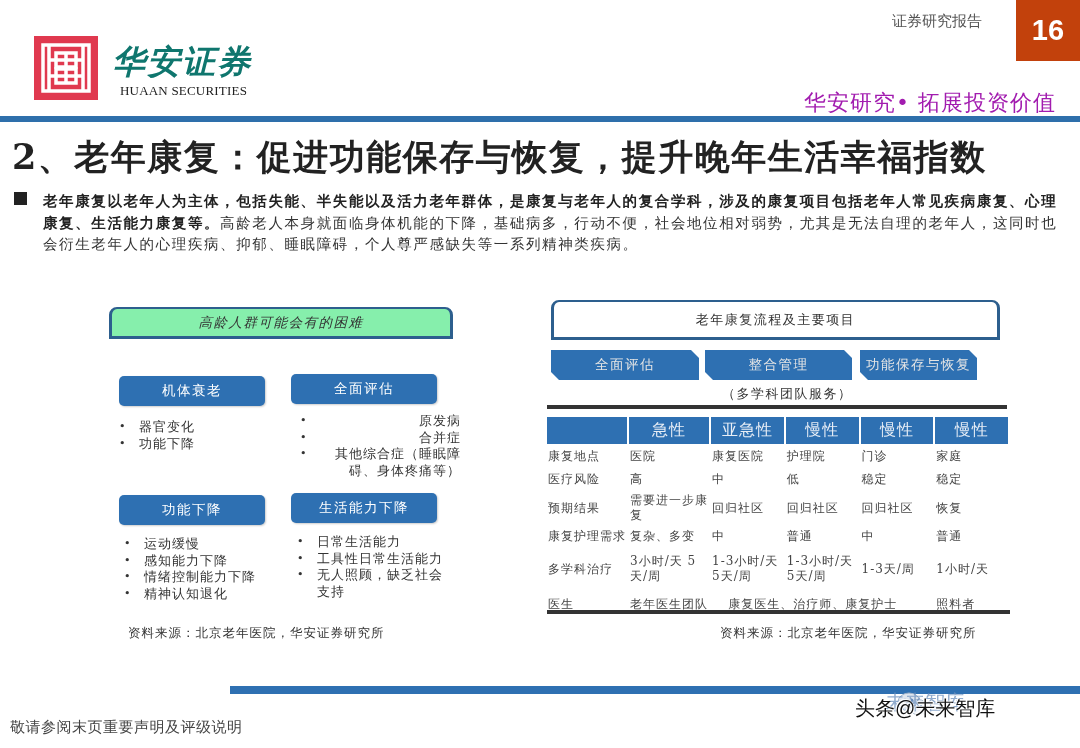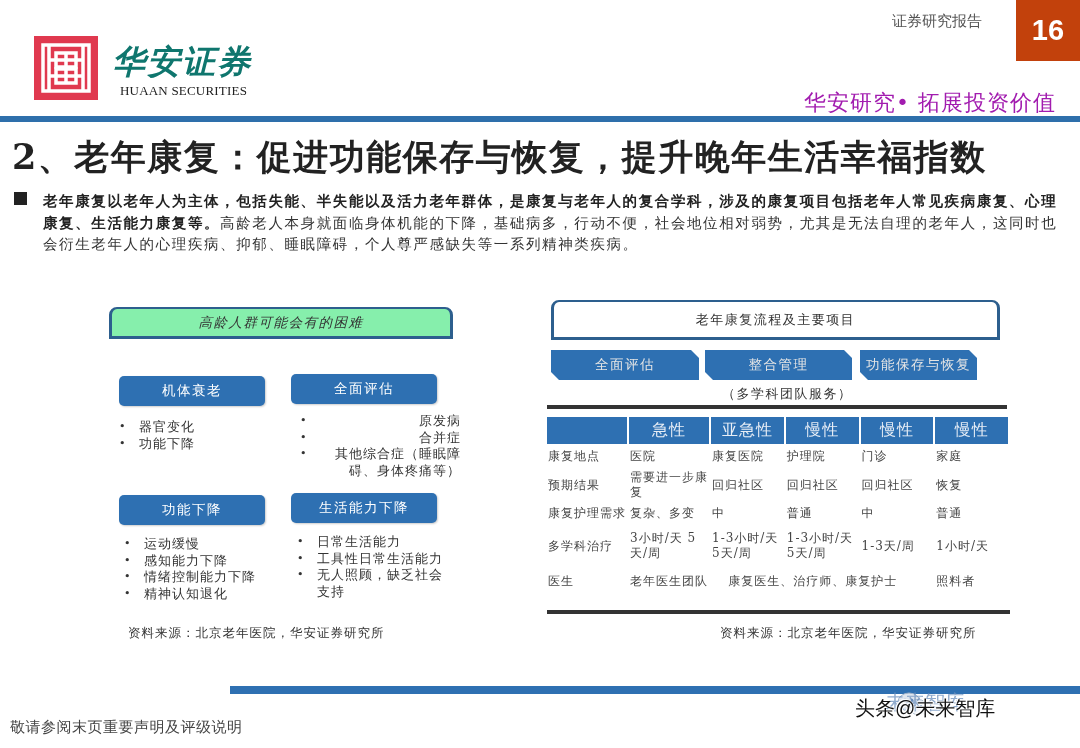--- a/index.html
+++ b/index.html
@@ -134,20 +134,28 @@
   </thead>
   <tbody>
     <tr style="height:24px;">
       <td class="cat">康复地点</td>
       <td>医院</td>
       <td>康复医院</td>
       <td>护理院</td>
       <td>门诊</td>
       <td>家庭</td>
     </tr>
+    <tr style="height:23px;">
+      <td class="cat">医疗风险</td>
+      <td>高</td>
+      <td>中</td>
+      <td>低</td>
+      <td>稳定</td>
+      <td>稳定</td>
+    </tr>
     <tr style="height:34px;">
       <td class="cat">预期结果</td>
       <td>需要进一步康复</td>
       <td>回归社区</td>
       <td>回归社区</td>
       <td>回归社区</td>
       <td>恢复</td>
     </tr>
     <tr style="height:23px;">
       <td class="cat" style="white-space:nowrap;">康复护理需求</td>

